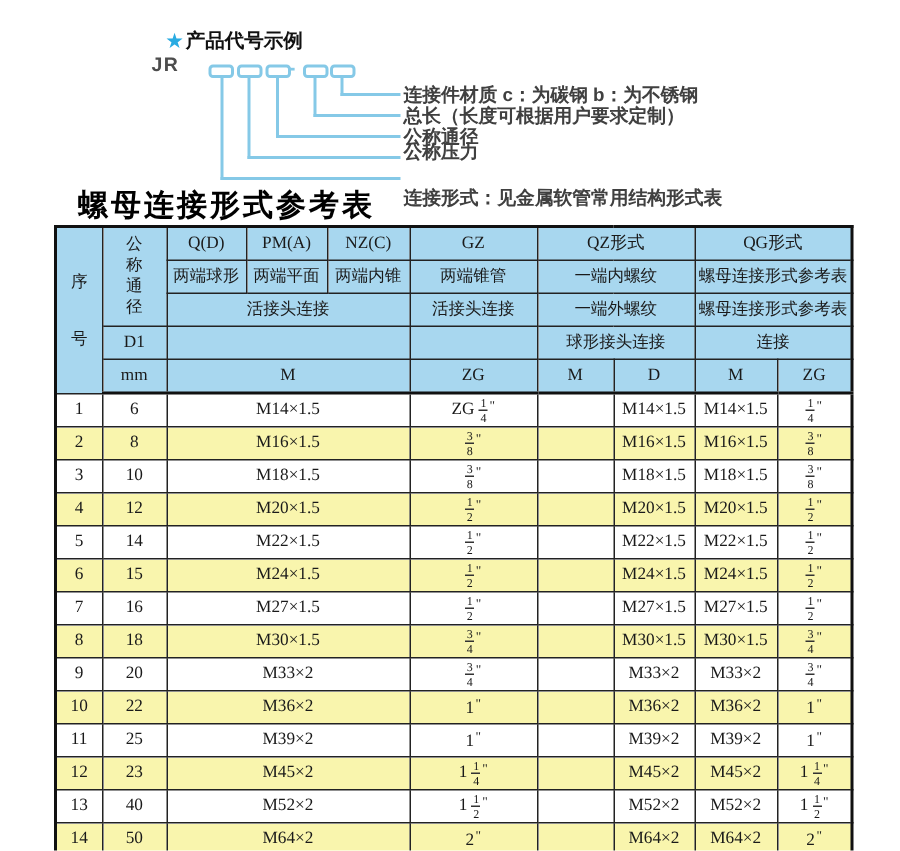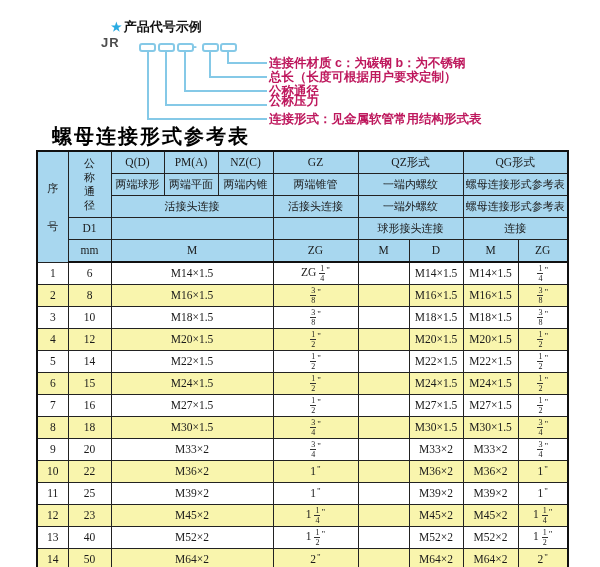--- a/index.html
+++ b/index.html
@@ -15,22 +15,22 @@
   .jr{position:absolute;left:101px;top:35px;font-size:13px;font-weight:bold;color:#4d4d4d;letter-spacing:1px;}
   .cbox{position:absolute;top:43px;width:13px;height:5px;border:2px solid var(--c-line,#85c9e7);border-radius:3px;background:#fff;}
   .b1{left:139px}.b2{left:158px}.b3{left:177px}.b4{left:202px}.b5{left:220px}
   .dash{position:absolute;left:192px;top:37px;color:var(--c-line,#85c9e7);font-weight:bold;font-size:15px;}
   .conn{position:absolute;border-left:2px solid var(--c-line,#85c9e7);border-bottom:2px solid var(--c-line,#85c9e7);}
   .c1{left:227px;top:51px;width:38px;height:11px;}
   .c2{left:209px;top:51px;width:56px;height:25px;}
   .c3{left:184px;top:51px;width:81px;height:39px;}
   .c4{left:165px;top:51px;width:100px;height:53px;}
   .c5{left:147px;top:51px;width:118px;height:67px;}
-  .dlabel{position:absolute;left:269px;font-size:12.5px;font-weight:bold;color:#be185d;white-space:nowrap;}
-  .l1{top:55px}.l2{top:69px}.l3{top:83px}.l4{top:93px}.l5{top:111px}
+  .dlabel{position:absolute;left:269px;font-size:12.5px;font-weight:bold;color:#404040;white-space:nowrap;}
+  .l1{top:55px}.l2{top:69px}.l3{top:83px}.l4{top:93px}.l5{top:124px}
 
   
   .tbl-title{position:absolute;left:36px;top:123px;margin:0;font-size:20px;font-weight:bold;color:#000;
     font-family:"Liberation Serif","DejaVu Serif",serif;letter-spacing:2px;padding-left:16px;}
 
   
   .spec-table{
     position:absolute;left:36px;top:150px;width:531px;
     border-collapse:collapse;table-layout:fixed;
     font-family:"Liberation Serif","DejaVu Serif",serif;

